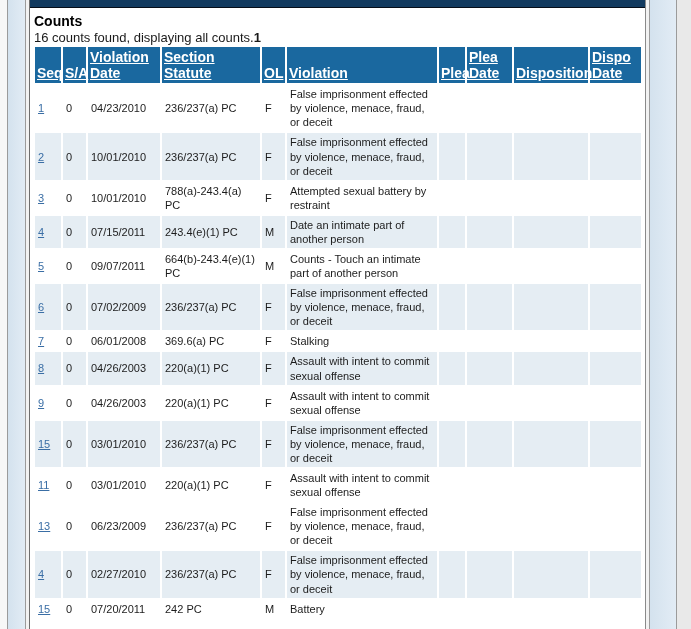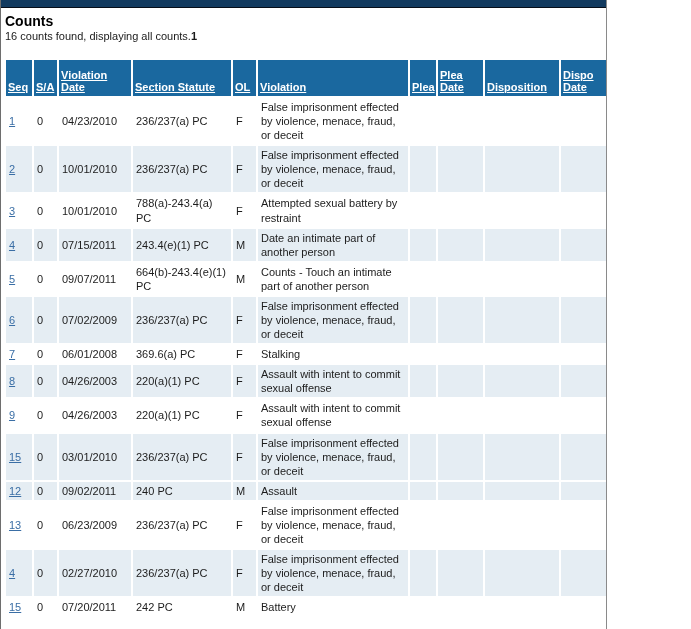--- a/index.html
+++ b/index.html
@@ -1,41 +1,41 @@
 <!DOCTYPE html>
 <html><head>
 <meta charset="utf-8">
 <style>
   * { margin:0; padding:0; box-sizing:border-box; }
   html,body { width:691px; height:629px; overflow:hidden;
     font-family:"Liberation Sans","DejaVu Sans",sans-serif; }
-  .screen { display:flex; width:607px; height:629px; background:#a16207;flex-direction:column; }
+  .screen { display:flex; width:691px; height:629px; background:#a16207; }
 
   .outer-left  { width:7px;  background:#f7f7f7; }
   .outer-right { width:14px; background:#e9e9e9; }
   .rail { background:linear-gradient(to right,#d4e2ee,#e2ecf5);
           border-left:1px solid #9b9b9b; border-right:1px solid #9b9b9b; }
   .rail-left  { width:19px; }
   .rail-right { width:28px; }
   .gap { width:3px; background:#f2f2f2; }
 
   .content { flex:1; background:#ffffff; border-left:1px solid #6e6e6e;
              border-right:1px solid #8a8a8a; position:relative; overflow:hidden; }
   .topbar { height:8px; background:#123a5f; border-bottom:1px solid #060d18; }
 
   .page-body { padding:3px 4px 0 3px; }
   .page-title { font-size:14px; font-weight:bold; color:#000; letter-spacing:0;
                 margin:2px 0 1px 1px; }
-  .subtitle { font-size:11px; color:#1a1a1a; margin:0 0 16px 1px; }
+  .subtitle { font-size:13px; color:#1a1a1a; margin:0 0 0 1px; }
   .subtitle b { font-weight:bold; }
 
   table.counts { border-collapse:separate; border-spacing:2px;
                  table-layout:fixed; width:606px; }
   table.counts th { background:#1a689f; color:#fff; text-align:left;
-                    vertical-align:bottom; font-size:11px; font-weight:bold;
+                    vertical-align:bottom; font-size:14px; font-weight:bold;
                     padding:2px 1px 2px 2px; height:36px; line-height:1.15; }
   table.counts th a { color:#fff; text-decoration:underline; cursor:pointer; }
   table.counts td { font-size:11px; color:#1c1c1c; vertical-align:middle;
                     padding:2px 2px 2px 3px; line-height:1.28; background:#fff; }
   tr.even td { background:#e5edf3; }
   td.c-seq a { color:#3a6ea5; text-decoration:underline; cursor:pointer; }
 
   col.w-seq{width:26px;} col.w-sa{width:23px;} col.w-vdate{width:72px;}
   col.w-stat{width:98px;} col.w-ol{width:23px;} col.w-viol{width:150px;}
   col.w-plea{width:26px;} col.w-pdate{width:45px;} col.w-disp{width:74px;}
@@ -196,27 +196,27 @@
               <td class="c-sa">0</td>
               <td class="c-violation_date">03/01/2010</td>
               <td class="c-section_statute">236/237(a) PC</td>
               <td class="c-ol">F</td>
               <td class="c-violation">False imprisonment effected by violence, menace, fraud, or deceit</td>
               <td class="c-plea"></td>
               <td class="c-plea_date"></td>
               <td class="c-disposition"></td>
               <td class="c-dispo_date"></td>
             </tr>
-            <tr class="even">
-              <td class="c-seq"><a>12</a></td>
-              <td class="c-sa">0</td>
-              <td class="c-violation_date">09/02/2011</td>
-              <td class="c-section_statute">240 PC</td>
-              <td class="c-ol">M</td>
-              <td class="c-violation">Assault</td>
+            <tr class="odd">
+              <td class="c-seq"><a>11</a></td>
+              <td class="c-sa">0</td>
+              <td class="c-violation_date">03/01/2010</td>
+              <td class="c-section_statute">220(a)(1) PC</td>
+              <td class="c-ol">F</td>
+              <td class="c-violation">Assault with intent to commit sexual offense</td>
               <td class="c-plea"></td>
               <td class="c-plea_date"></td>
               <td class="c-disposition"></td>
               <td class="c-dispo_date"></td>
             </tr>
             <tr class="odd">
               <td class="c-seq"><a>13</a></td>
               <td class="c-sa">0</td>
               <td class="c-violation_date">06/23/2009</td>
               <td class="c-section_statute">236/237(a) PC</td>

